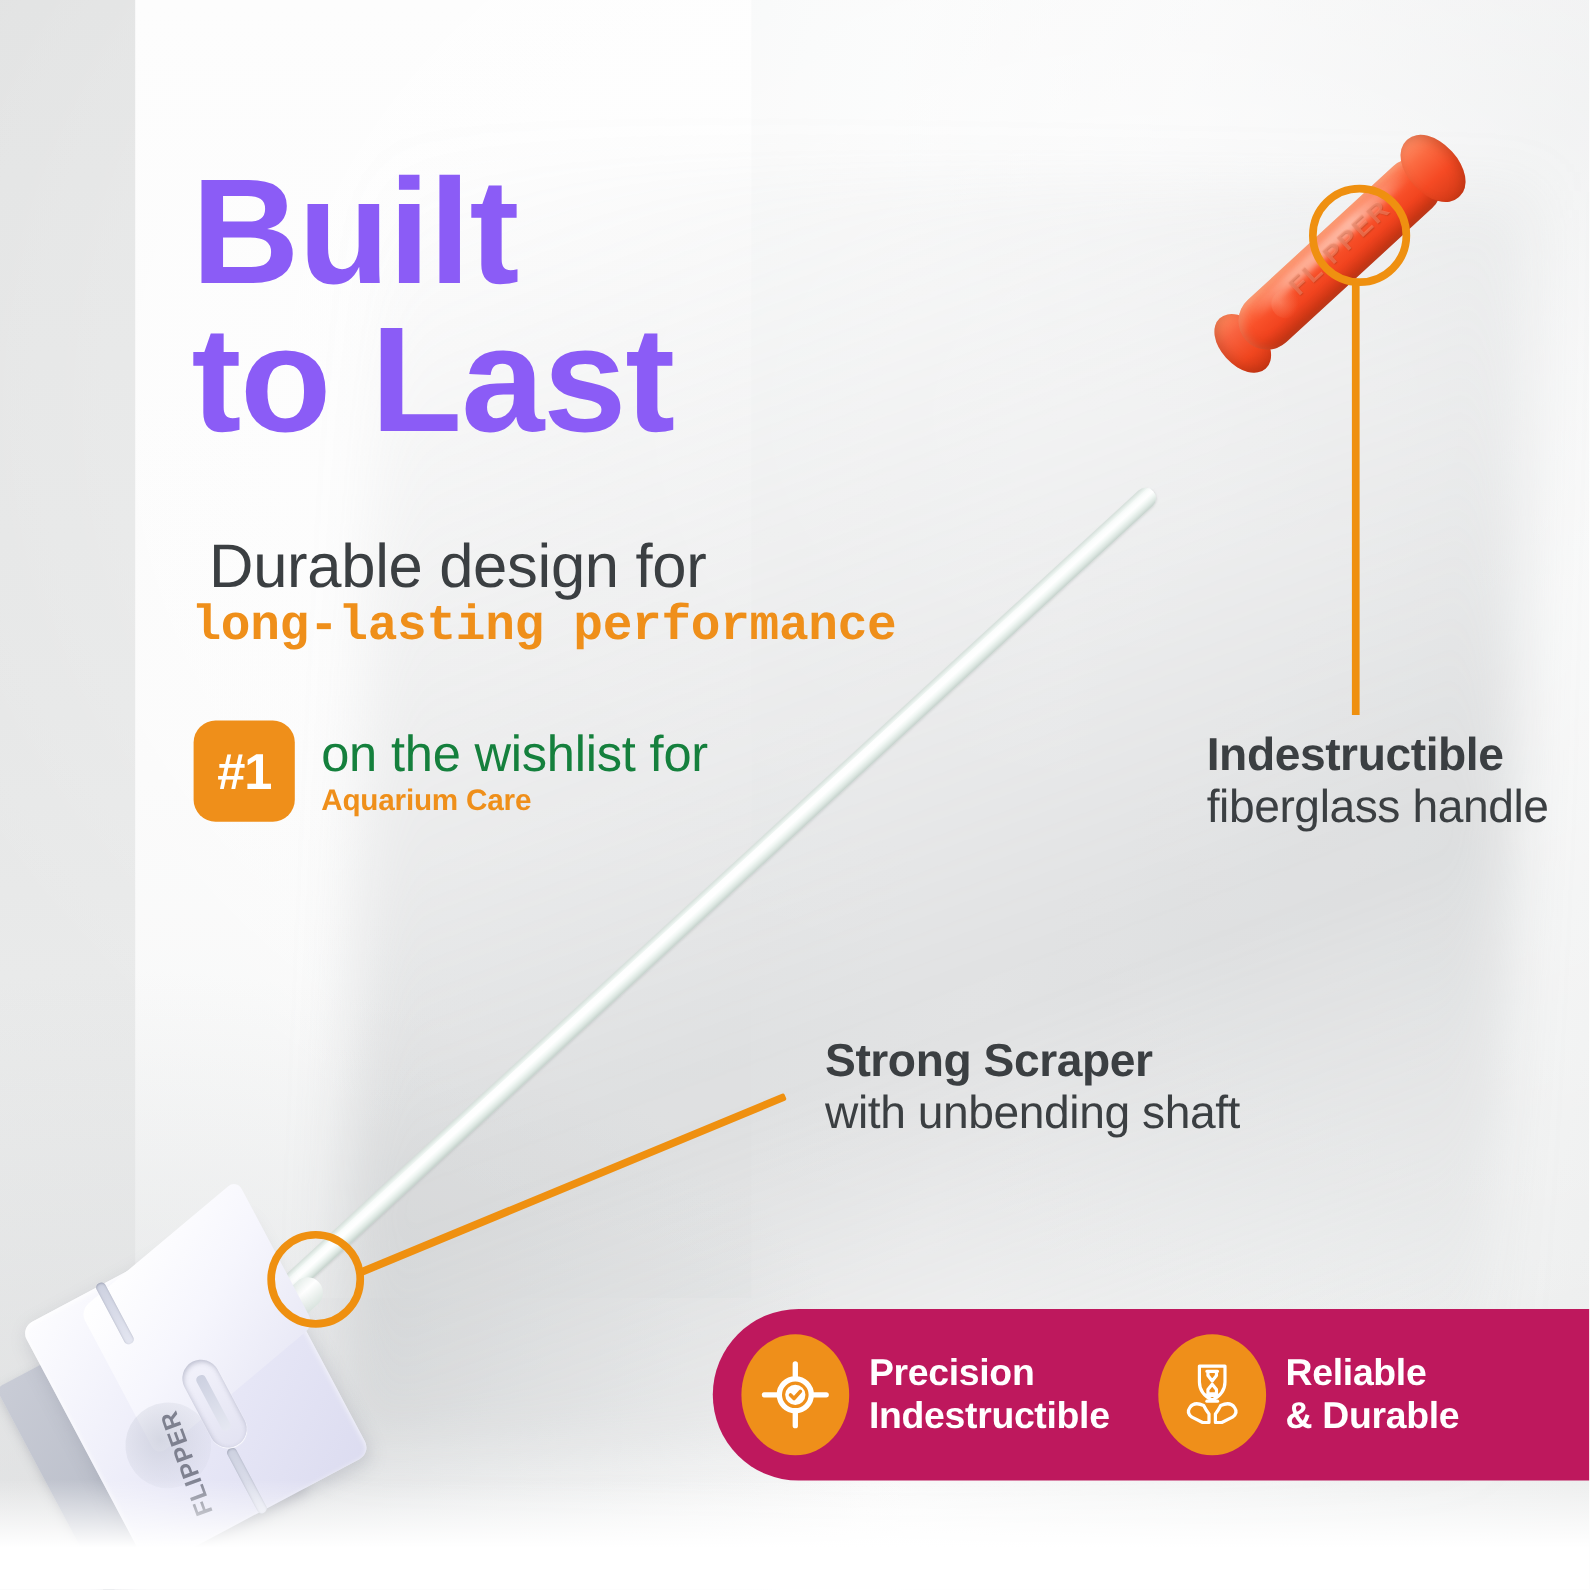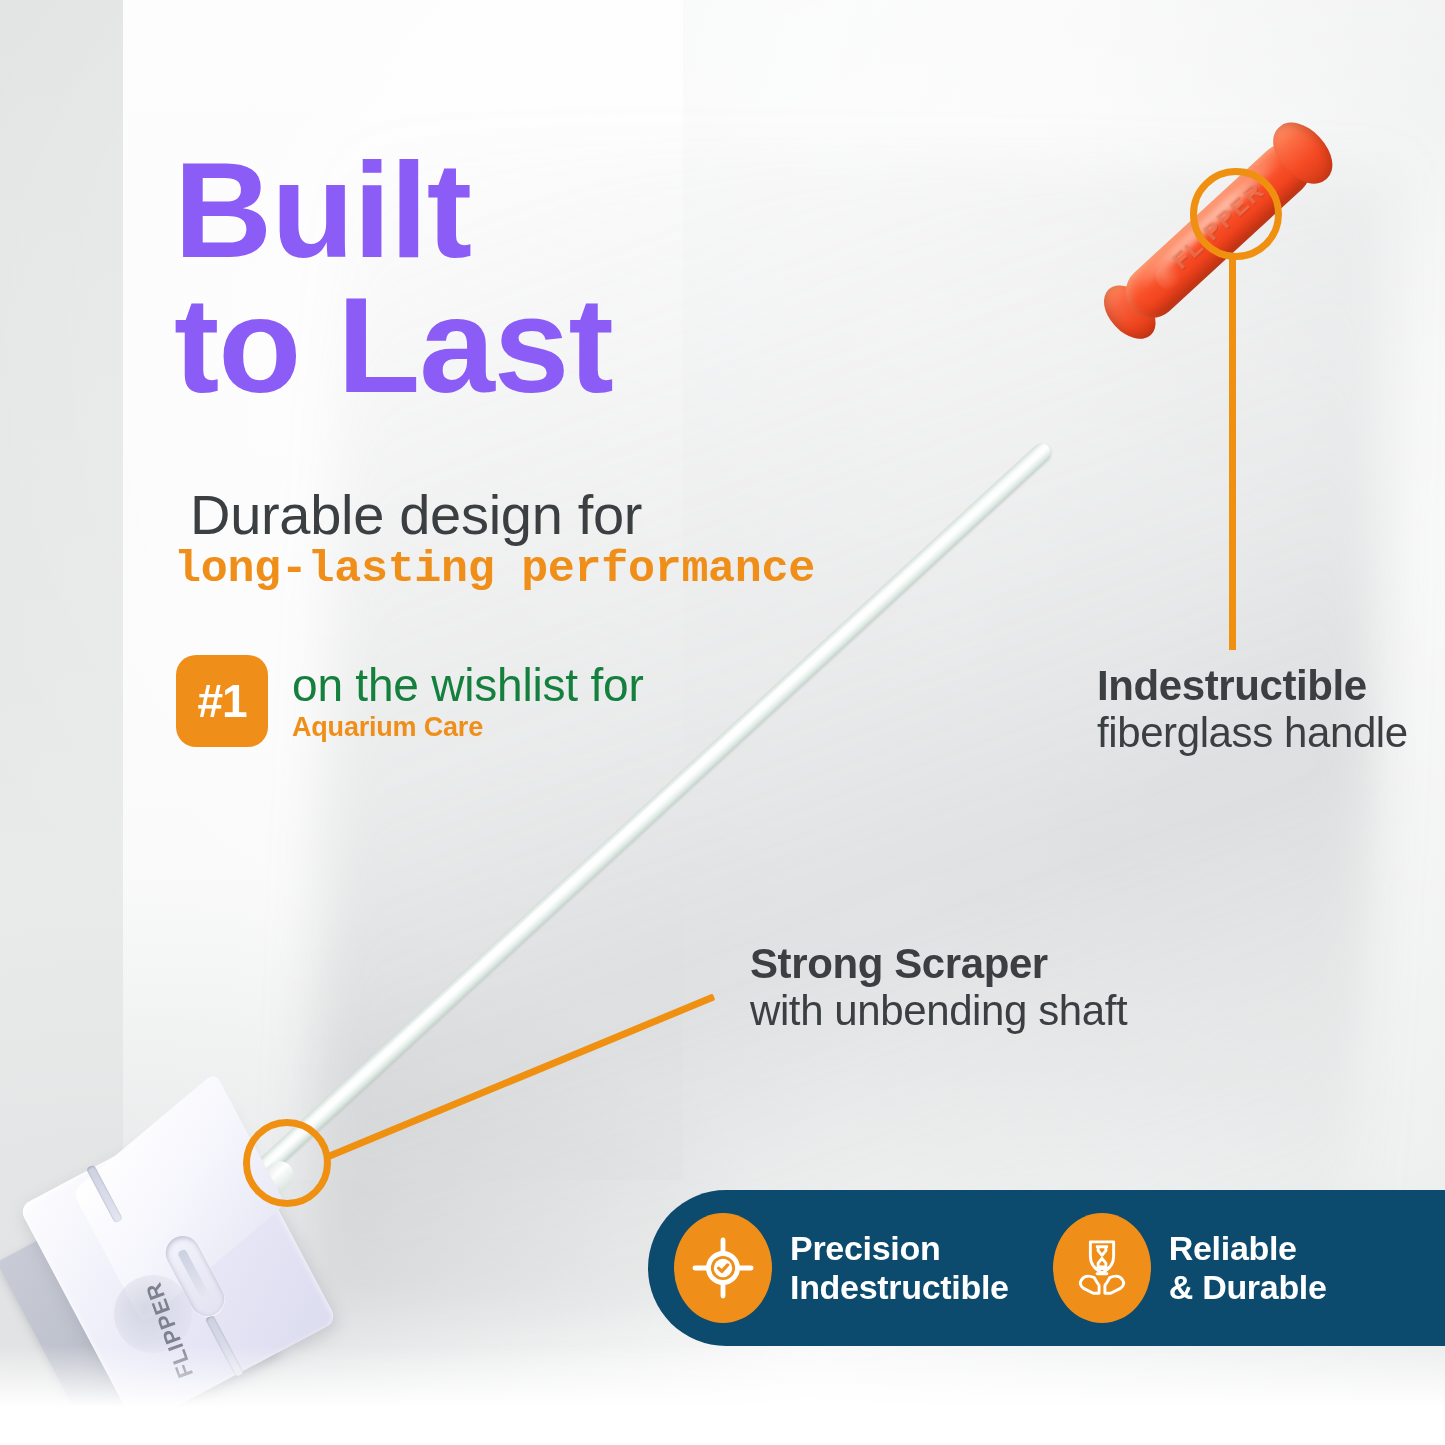--- a/index.html
+++ b/index.html
@@ -355,21 +355,21 @@
     letter-spacing: -0.4px;
   }
 
   
   .banner {
     position: absolute;
     left: 648px;
     top: 1190px;
     width: 797px;
     height: 156px;
-    background: #0c4a6e;
+    background: #be185d;
     border-radius: 80px 0 0 80px;
     display: flex;
     align-items: center;
     padding-left: 26px;
     box-sizing: border-box;
     gap: 44px;
   }
   .feature {
     display: flex;
     align-items: center;

